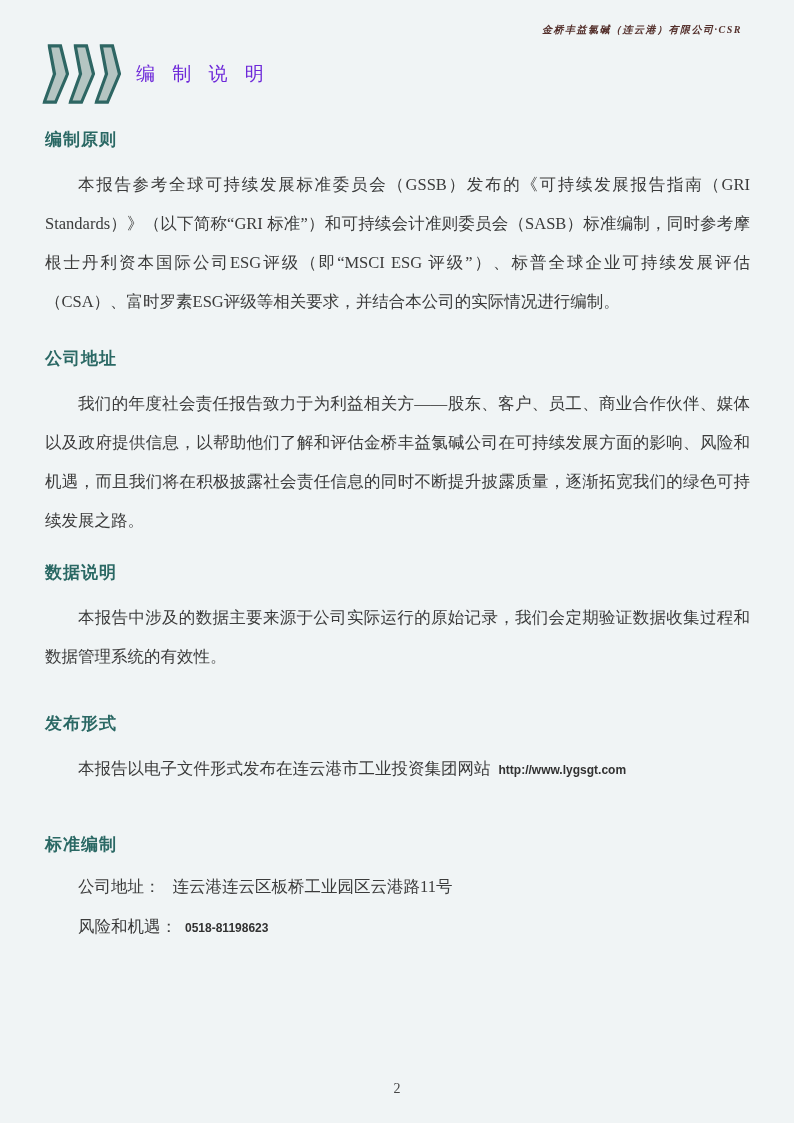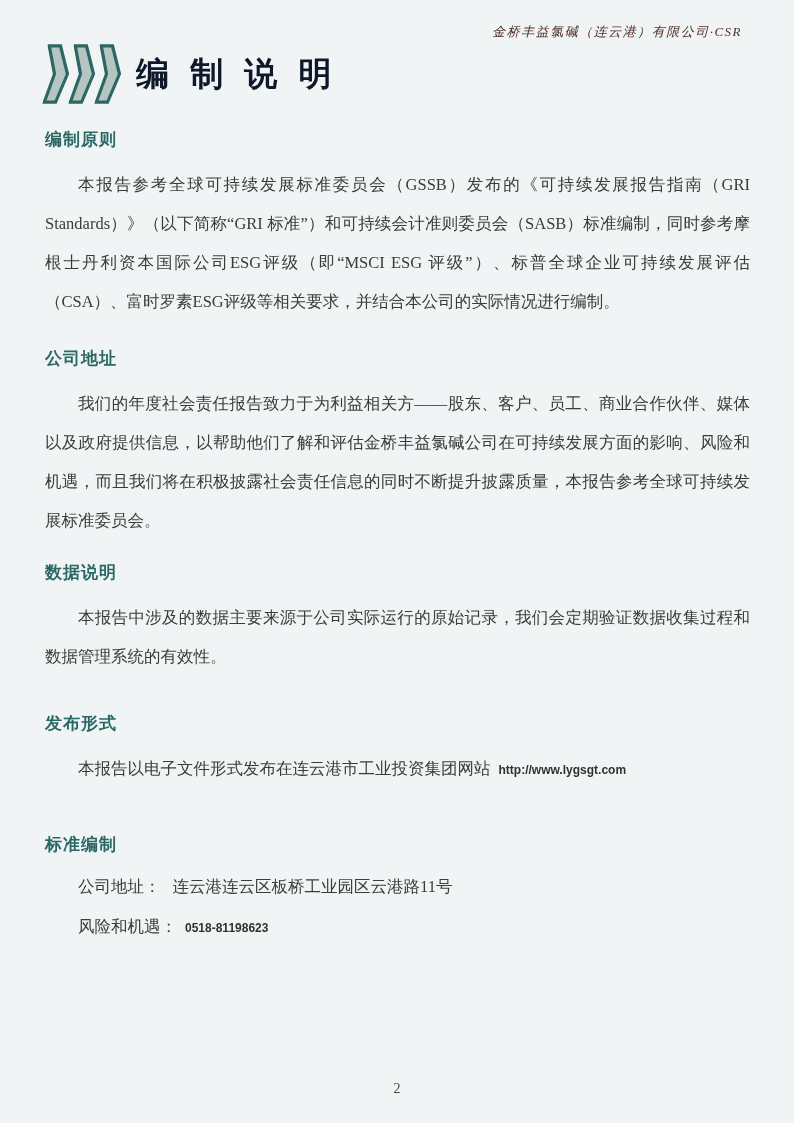--- a/index.html
+++ b/index.html
@@ -9,36 +9,36 @@
     margin:0 auto;
     background:#f0f4f5;
     overflow:hidden;
     font-family:"Liberation Serif", serif;
     color:#3b3b3b;
   }
   
   .doc-header {
     position:absolute; top:23px; right:52px;
     font-family:"Liberation Serif", serif;
-    font-style:italic; font-weight:normal;
-    font-size:13px; letter-spacing:1.5px;
+    font-style:italic; font-weight:bold;
+    font-size:10px; letter-spacing:1.5px;
     color:#532f2b;
     white-space:nowrap;
   }
   
   .title-block {
     position:absolute; top:44px; left:45px;
     display:flex; align-items:center; gap:15px;
   }
   .chevrons { display:flex; gap:2px; transform:skewX(-5deg); }
   .chevrons svg { display:block; }
   .page-title {
     font-family:"Liberation Sans", sans-serif;
-    font-weight:bold; font-size:33px;
-    color:#0f172a; letter-spacing:6px;
+    font-weight:normal; font-size:19px;
+    color:#6d28d9; letter-spacing:6px;
     white-space:nowrap;
   }
   
   .content { position:absolute; top:128px; left:45px; right:44px; }
   .section { margin:0; }
   .sec-principles { margin-top:0; }
   .sec-scope     { margin-top:26px; }
   .sec-data      { margin-top:21px; }
   .sec-publish   { margin-top:36px; }
   .sec-contact   { margin-top:43px; }
@@ -92,21 +92,21 @@
 
   <div class="content">
 
     <section class="section sec-principles">
       <h2 class="section-heading">编制原则</h2>
       <p class="para">本报告参考全球可持续发展标准委员会（GSSB）发布的《可持续发展报告指南（GRI Standards）》（以下简称“GRI 标准”）和可持续会计准则委员会（SASB）标准编制，同时参考摩根士丹利资本国际公司ESG评级（即“MSCI ESG 评级”）、标普全球企业可持续发展评估（CSA）、富时罗素ESG评级等相关要求，并结合本公司的实际情况进行编制。</p>
     </section>
 
     <section class="section sec-scope">
       <h2 class="section-heading">公司地址</h2>
-      <p class="para">我们的年度社会责任报告致力于为利益相关方——股东、客户、员工、商业合作伙伴、媒体以及政府提供信息，以帮助他们了解和评估金桥丰益氯碱公司在可持续发展方面的影响、风险和机遇，而且我们将在积极披露社会责任信息的同时不断提升披露质量，本报告参考全球可持续发展标准委员会。</p>
+      <p class="para">我们的年度社会责任报告致力于为利益相关方——股东、客户、员工、商业合作伙伴、媒体以及政府提供信息，以帮助他们了解和评估金桥丰益氯碱公司在可持续发展方面的影响、风险和机遇，而且我们将在积极披露社会责任信息的同时不断提升披露质量，逐渐拓宽我们的绿色可持续发展之路。</p>
     </section>
 
     <section class="section sec-data">
       <h2 class="section-heading">数据说明</h2>
       <p class="para">本报告中涉及的数据主要来源于公司实际运行的原始记录，我们会定期验证数据收集过程和数据管理系统的有效性。</p>
     </section>
 
     <section class="section sec-publish">
       <h2 class="section-heading">发布形式</h2>
       <p class="para"><span>本报告以电子文件形式发布在连云港市工业投资集团网站</span><span class="site-url">http://www.lygsgt.com</span></p>

